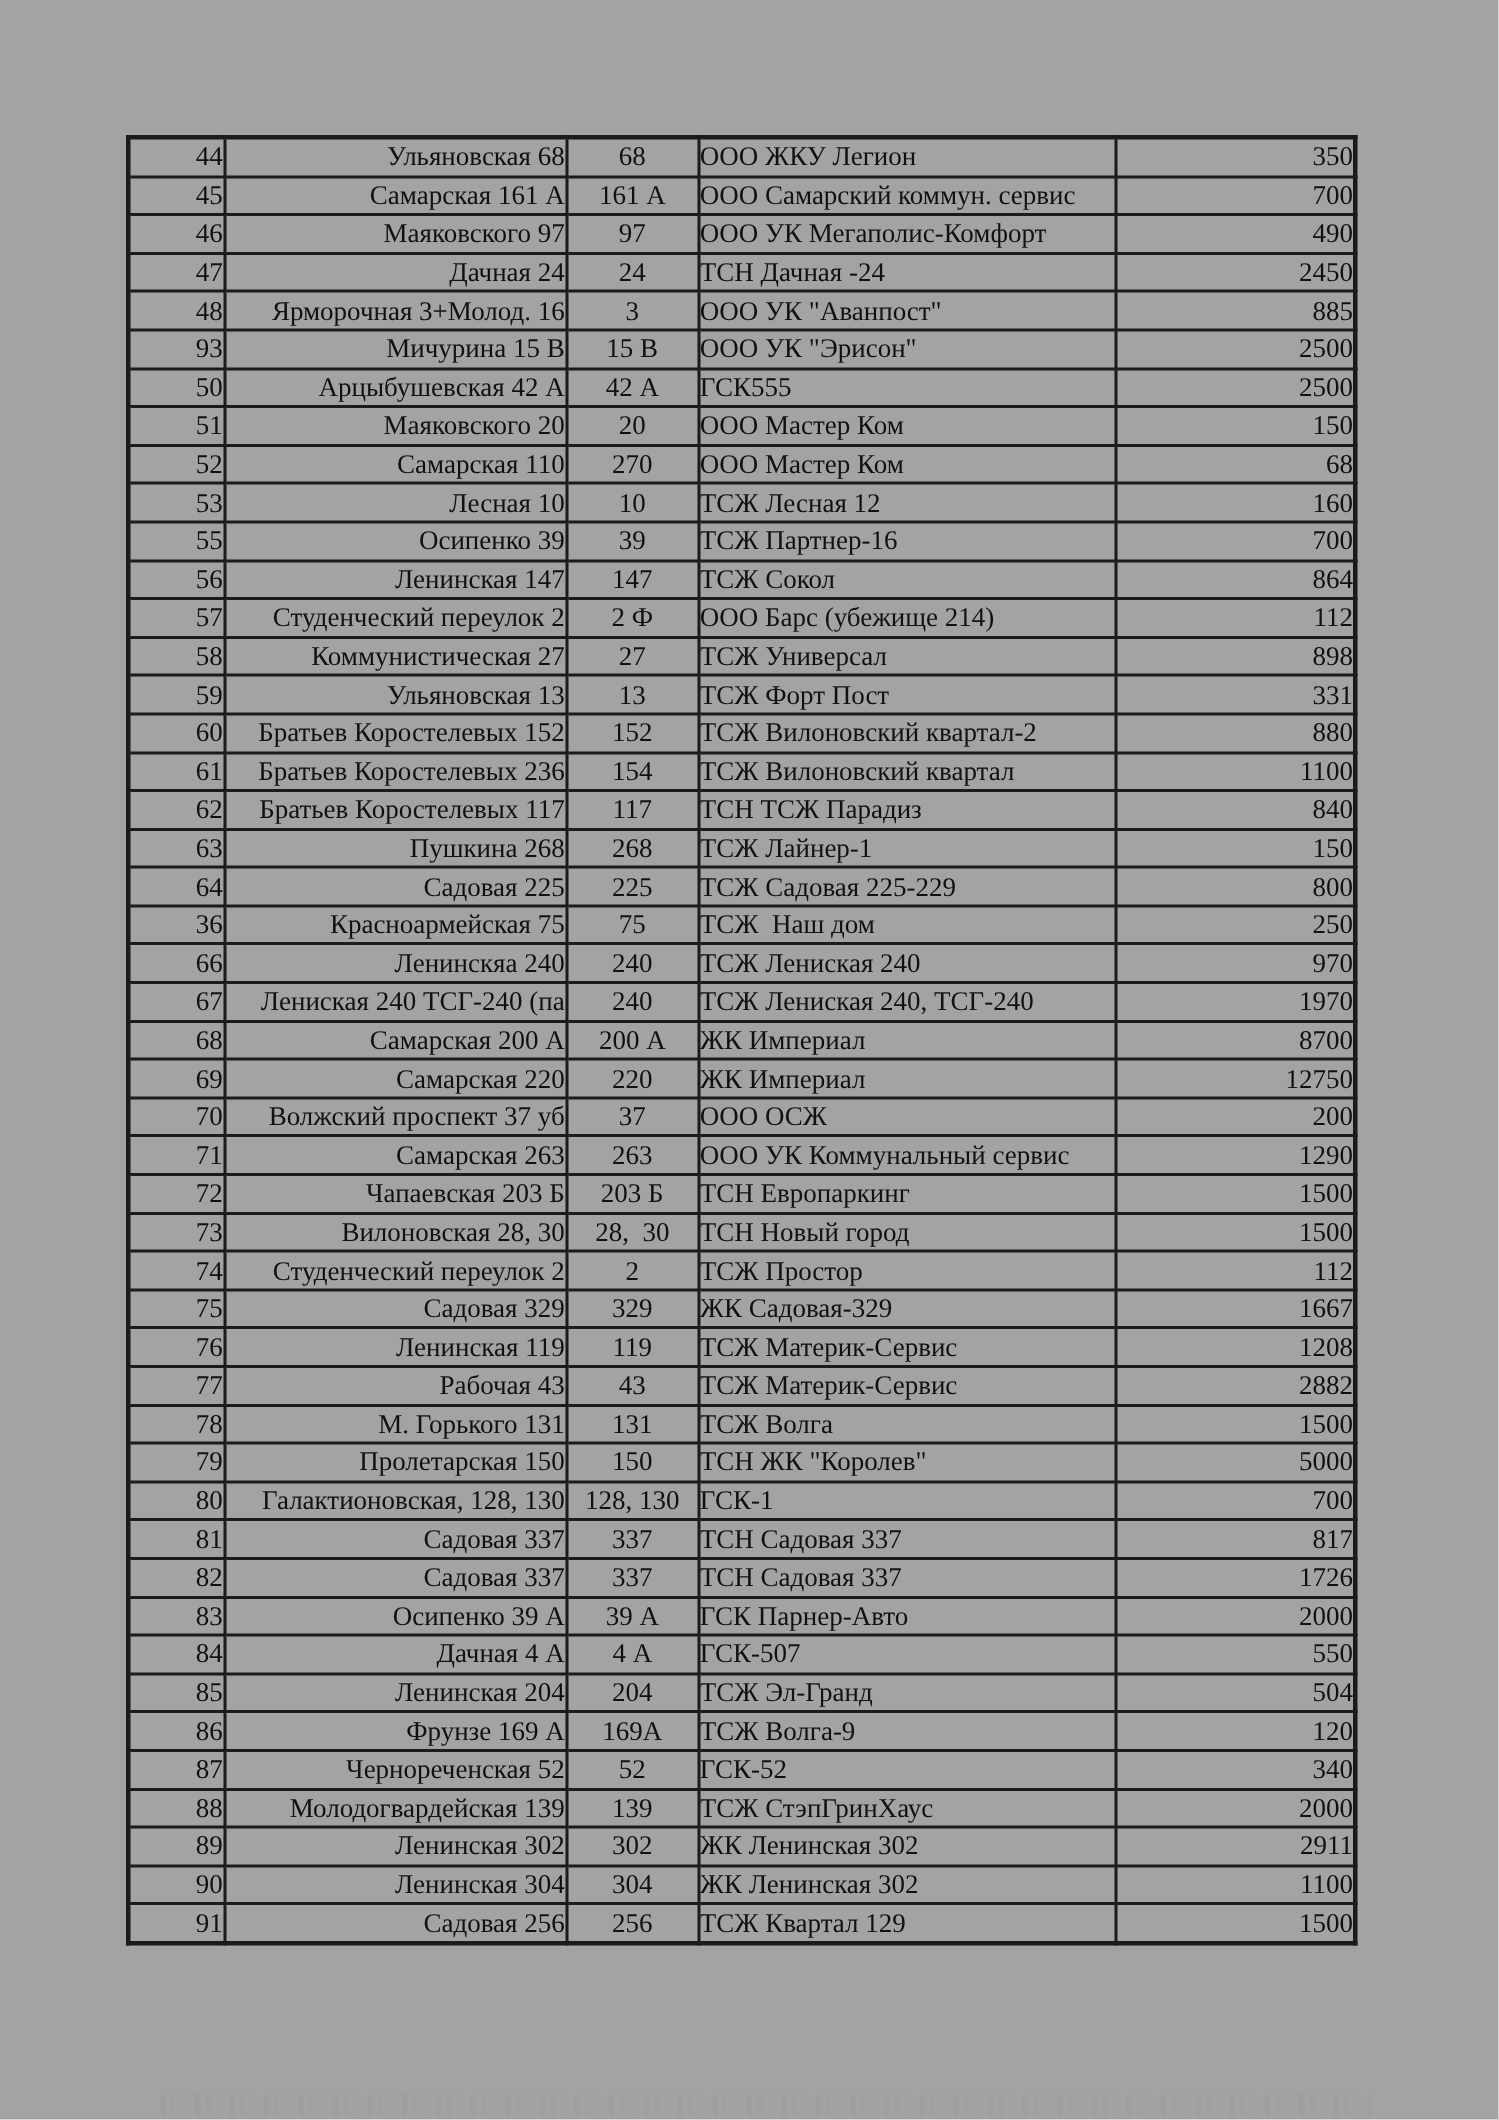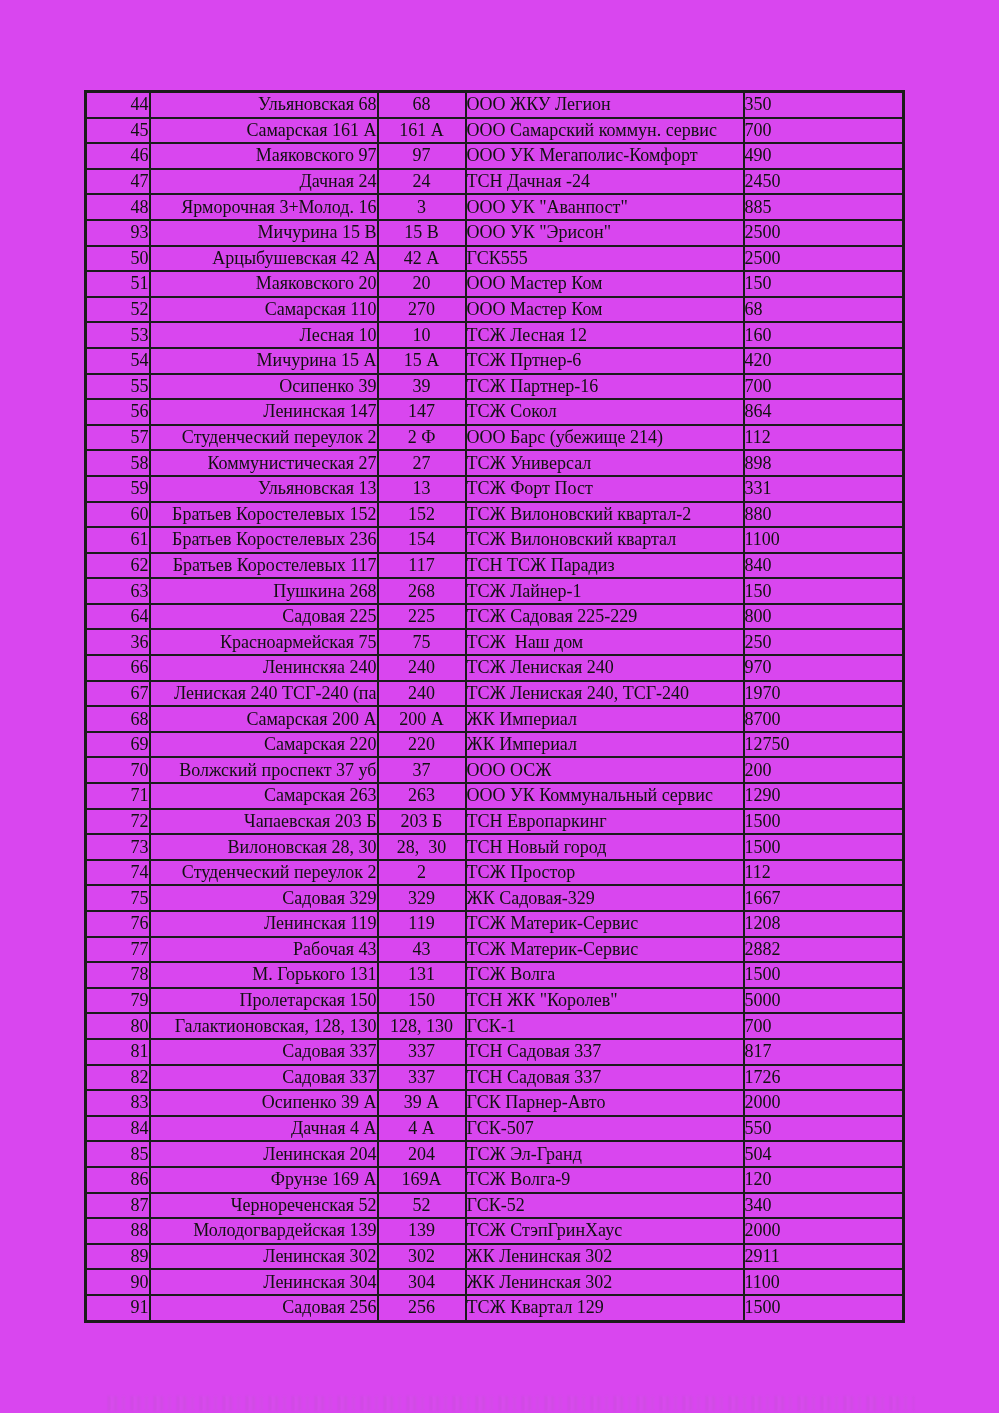--- a/index.html
+++ b/index.html
@@ -11,21 +11,21 @@
     width: 999px;
     height: 1413px;
     position: relative;
     overflow: hidden;
     font-family: "Liberation Serif", "DejaVu Serif", serif;
     color: #111;
   }
   .scan-page {
     position: absolute;
     inset: 0;
-    background: #d946ef;
+    background: #a3a3a3;
   }
   table.doc-table {
     position: absolute;
     left: 84px;
     top: 90px;
     width: 818px;
     border-collapse: collapse;
     table-layout: fixed;
     border: 3px solid #1b1b1b;
   }
@@ -36,21 +36,21 @@
     line-height: 23px;
     vertical-align: middle;
     white-space: pre;
     overflow: hidden;
     padding: 0;
   }
   td.c1 { text-align: right; padding-right: 3px; }
   td.c2 { text-align: right;  padding-left: 4px; }
   td.c3 { text-align: center; }
   td.c4 { text-align: left;  padding-left: 4px; }
-  td.c5 { text-align: left; padding-right: 4px; }
+  td.c5 { text-align: right; padding-right: 4px; }
   .scan-artifact {
     position: absolute;
     left: 108px;
     top: 1396px;
     width: 806px;
     height: 15px;
     background:
       repeating-linear-gradient(90deg,
         rgba(110,110,110,0.22) 0 2px,
         rgba(200,200,200,0.06) 2px 6px,
@@ -139,27 +139,20 @@
           <td class="c5">68</td>
         </tr>
         <tr>
           <td class="c1">53</td>
           <td class="c2">Лесная 10</td>
           <td class="c3">10</td>
           <td class="c4">ТСЖ Лесная 12</td>
           <td class="c5">160</td>
         </tr>
         <tr>
-          <td class="c1">54</td>
-          <td class="c2">Мичурина 15 А</td>
-          <td class="c3">15 А</td>
-          <td class="c4">ТСЖ Пртнер-6</td>
-          <td class="c5">420</td>
-        </tr>
-        <tr>
           <td class="c1">55</td>
           <td class="c2">Осипенко 39</td>
           <td class="c3">39</td>
           <td class="c4">ТСЖ Партнер-16</td>
           <td class="c5">700</td>
         </tr>
         <tr>
           <td class="c1">56</td>
           <td class="c2">Ленинская 147</td>
           <td class="c3">147</td>

